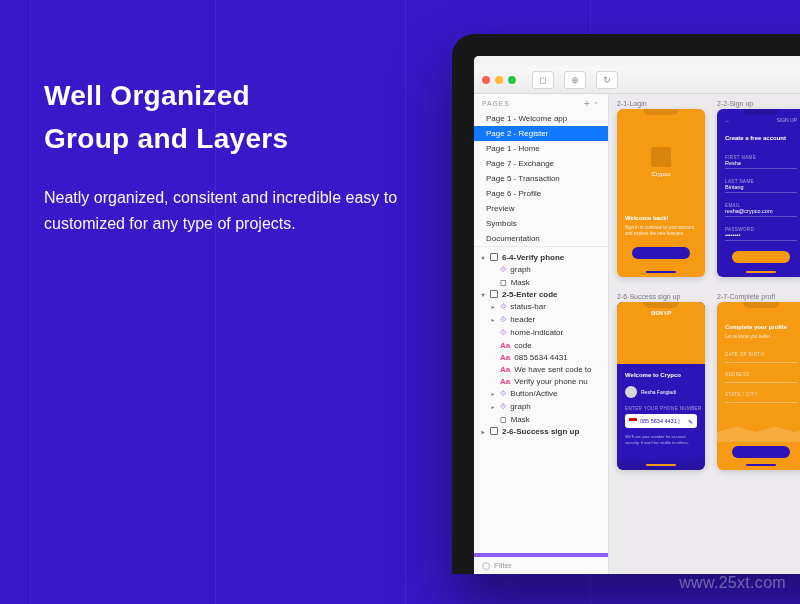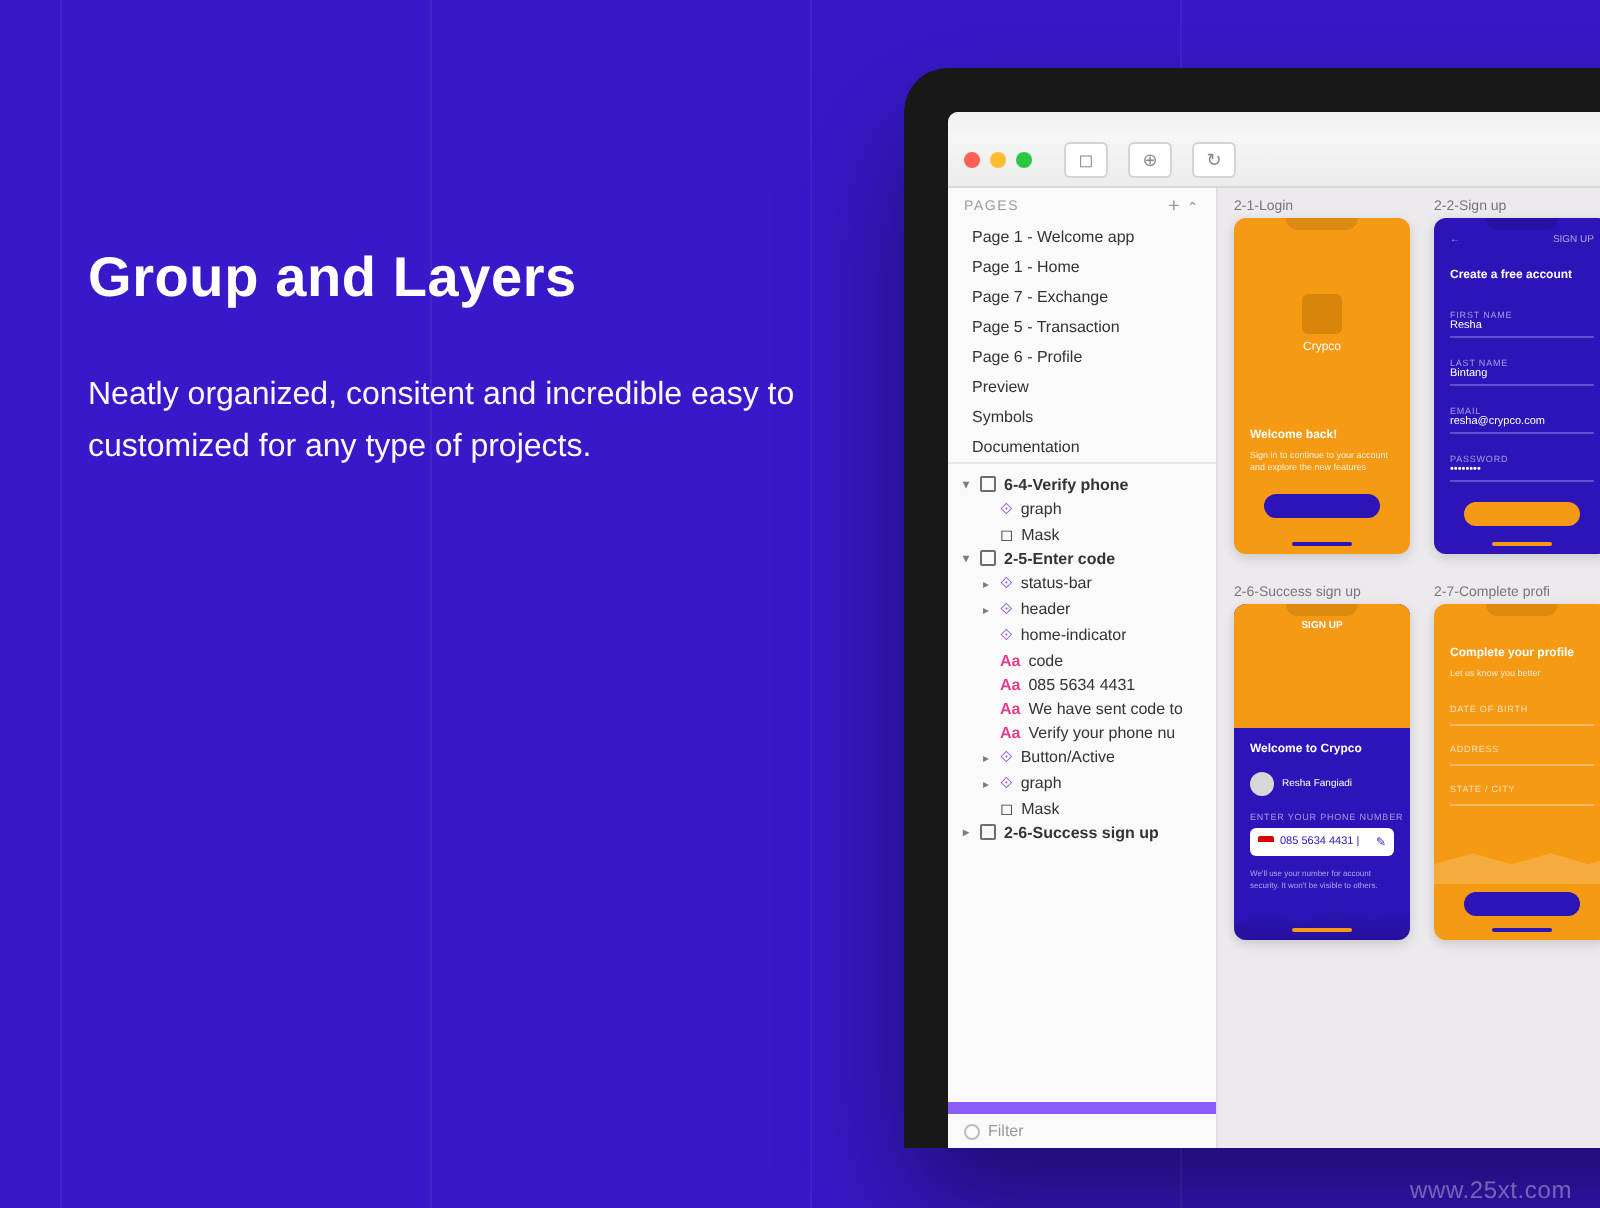--- a/index.html
+++ b/index.html
@@ -7,21 +7,21 @@
   width: 800px; height: 604px;
   background: #3818C9;
   font-family: -apple-system, BlinkMacSystemFont, "Segoe UI", Arial, sans-serif;
   position: relative; overflow: hidden;
 }
 .gridline { position: absolute; top: 0; bottom: 0; width: 1px; background: rgba(255,255,255,0.06); }
 .g1 { left: 30px; } .g2 { left: 215px; } .g3 { left: 405px; } .g4 { left: 590px; }
 .copy { position: absolute; left: 44px; top: 74px; width: 395px; color: #fff; }
 .copy h1 { font-size: 28px; font-weight: 700; line-height: 1.55; letter-spacing: .3px; }
 .copy p  { margin-top: 24px; font-size: 16px; line-height: 1.65; font-weight: 400; opacity: .97; }
-.wm { position: absolute; right: 14px; bottom: 2px; font-size: 12px; color: rgba(255,255,255,.35); letter-spacing: .3px; }
+.wm { position: absolute; right: 14px; bottom: 12px; font-size: 16px; color: rgba(255,255,255,.35); letter-spacing: .3px; }
 
 .laptop {
   position: absolute; top: 34px; left: 452px;
   width: 540px; height: 540px;
   background: #181818; border-radius: 22px 0 0 0;
   padding: 22px 0 0 22px;
   box-shadow: 0 30px 60px rgba(0,0,0,.45);
 }
 .screen {
   width: 100%; height: 100%;
@@ -62,21 +62,21 @@
 .lrow { display: flex; align-items: center; gap: 4px; padding: 1.5px 6px; white-space: nowrap; }
 .tri { width: 6px; font-size: 6px; color: #7d7d7d; text-align: center; }
 .ab { width: 8px; height: 8px; border: 1px solid #6d6d6d; border-radius: 1px; }
 .sym { font-size: 8px; }
 .pink { color: #e83d8b; font-weight: bold; }
 .purple { color: #995bd6; }
 .lname { overflow: hidden; text-overflow: ellipsis; }
 .ind1 { padding-left: 16px; } .ind2 { padding-left: 26px; }
 .lyrhdr { font-weight: 600; }
 .sb-filter {
-  border-top: 6px solid #8b5cf6; padding: 4px 8px;
+  border-top: 4px solid #8b5cf6; padding: 4px 8px;
   font-size: 8px; color: #9a9a9a; display: flex; align-items: center; gap: 4px; text-align: center;
 }
 .sb-filter .ficon { width: 8px; height: 8px; border: 1px solid #bcbcbc; border-radius: 50%; }
 
 .canvas { flex: 1; background: #eceaed; position: relative; padding: 6px 0 0 8px; }
 .ablabel { font-size: 7px; color: #7a7380; padding-bottom: 2px; }
 .row { display: flex; gap: 12px; }
 .artboard { width: 88px; height: 168px; border-radius: 6px; box-shadow: 0 2px 6px rgba(0,0,0,.15); position: relative; overflow: hidden; }
 .row2 { margin-top: 16px; }
 
@@ -137,21 +137,21 @@
 </head>
 <body>
 
 <div class="gridline g1"></div>
 <div class="gridline g2"></div>
 <div class="gridline g3"></div>
 <div class="gridline g4"></div>
 
 <div class="copy">
   <h1>
-    <br>
+    <span>Well Organized</span><br>
     <span>Group and Layers</span>
   </h1>
   <p>Neatly organized, consitent and incredible easy to customized for any type of projects.</p>
 </div>
 
 <div class="laptop">
   <div class="screen">
     <div class="menubar"></div>
 
     <div class="toolbar">
@@ -174,20 +174,21 @@
       <div class="sidebar">
         <div class="sb-h">
           <span>PAGES</span>
           <span>
             <span class="plus">+</span>
             <span>⌃</span>
           </span>
         </div>
         <div>
           <div class="page">Page 1 - Welcome app</div>
+          <div class="page sel">Page 2 - Register</div>
           <div class="page">Page 1 - Home</div>
           <div class="page">Page 7 - Exchange</div>
           <div class="page">Page 5 - Transaction</div>
           <div class="page">Page 6 - Profile</div>
           <div class="page">Preview</div>
           <div class="page">Symbols</div>
           <div class="page">Documentation</div>
         </div>
 
         <div class="layers">

